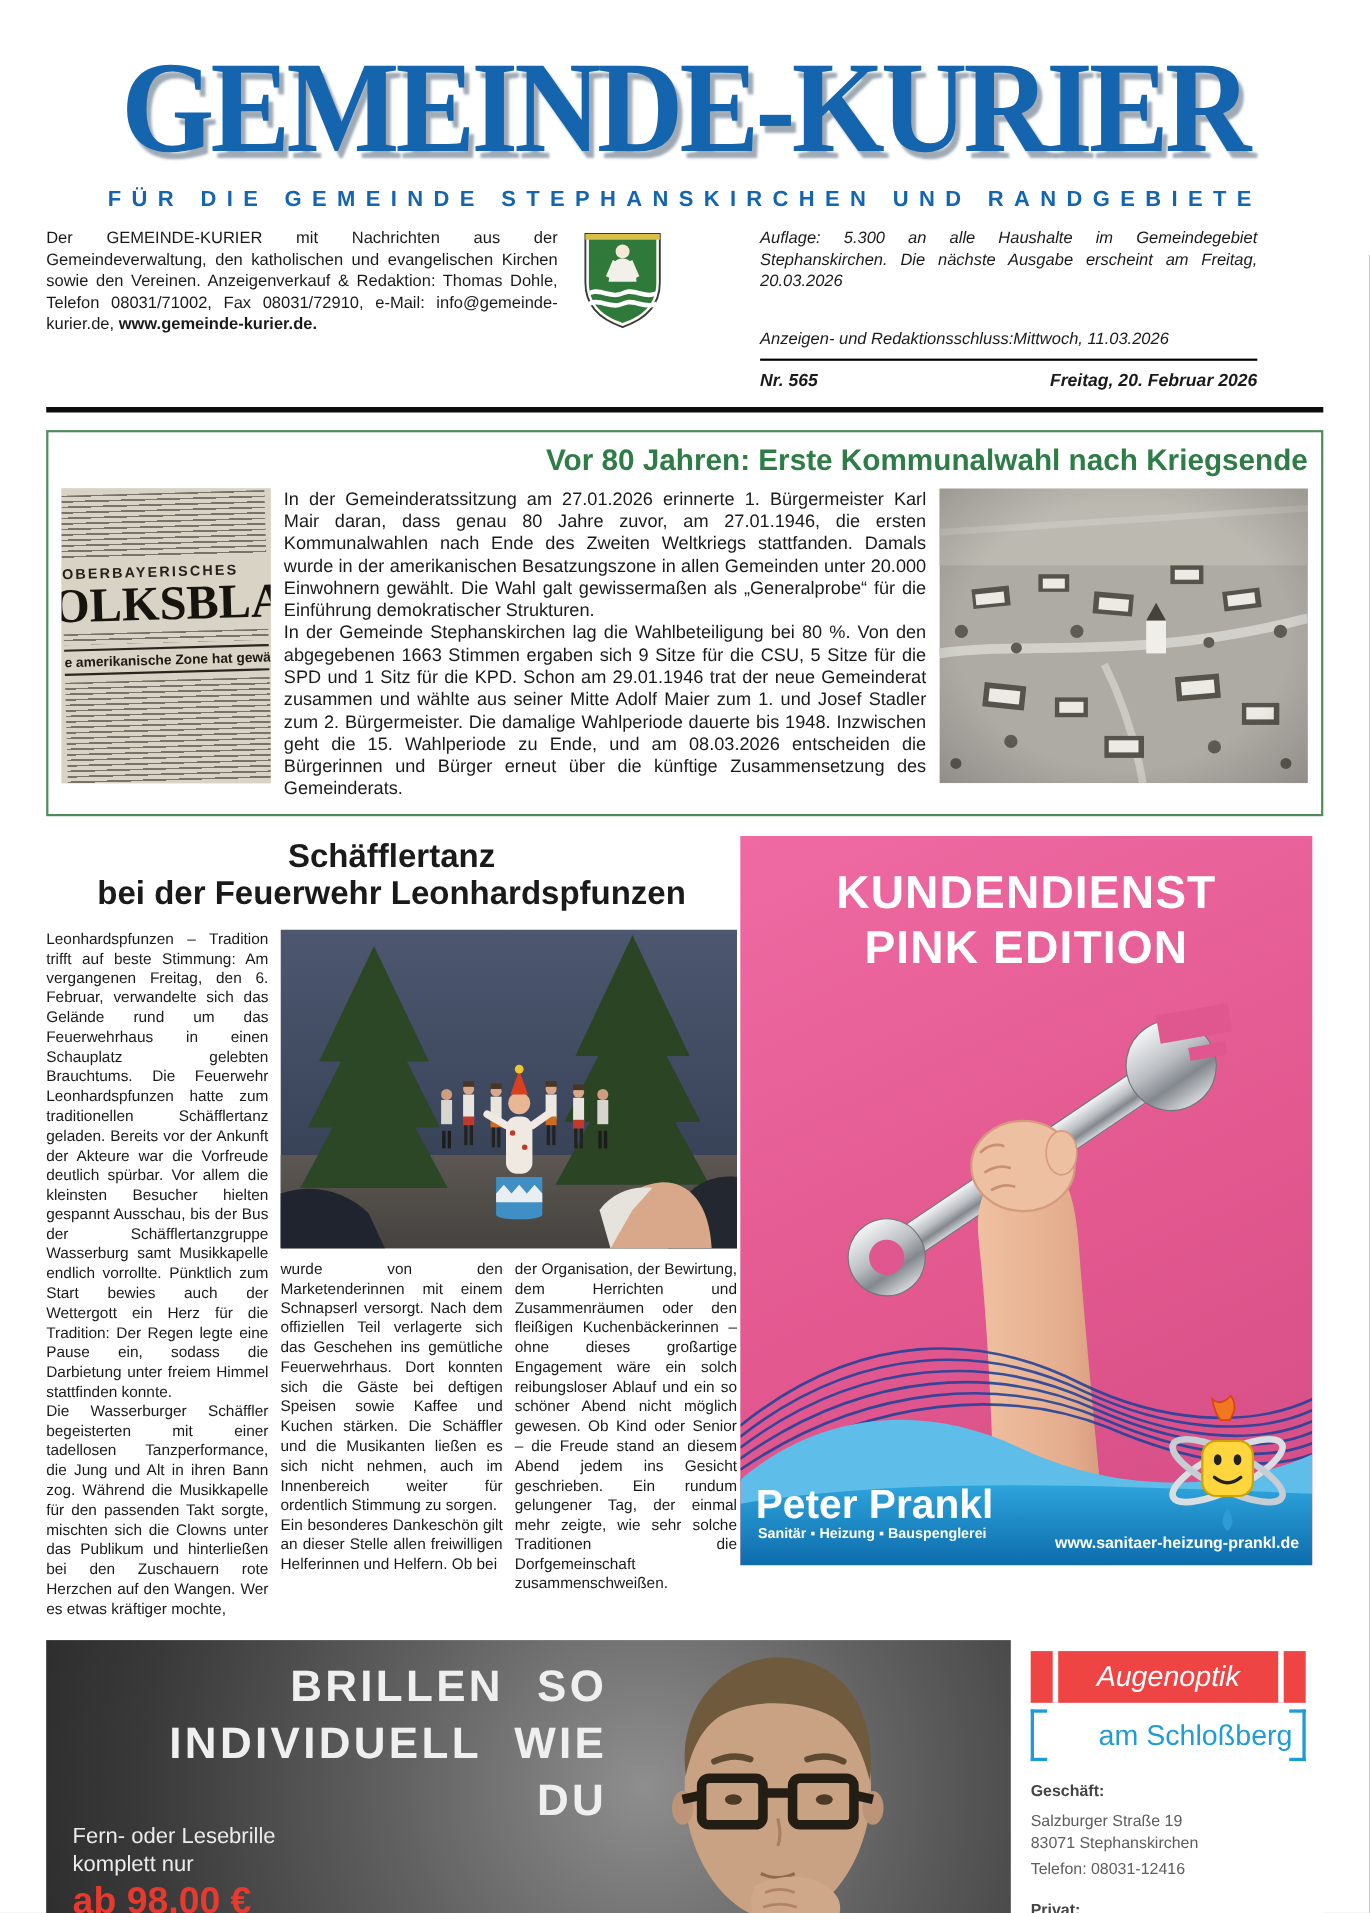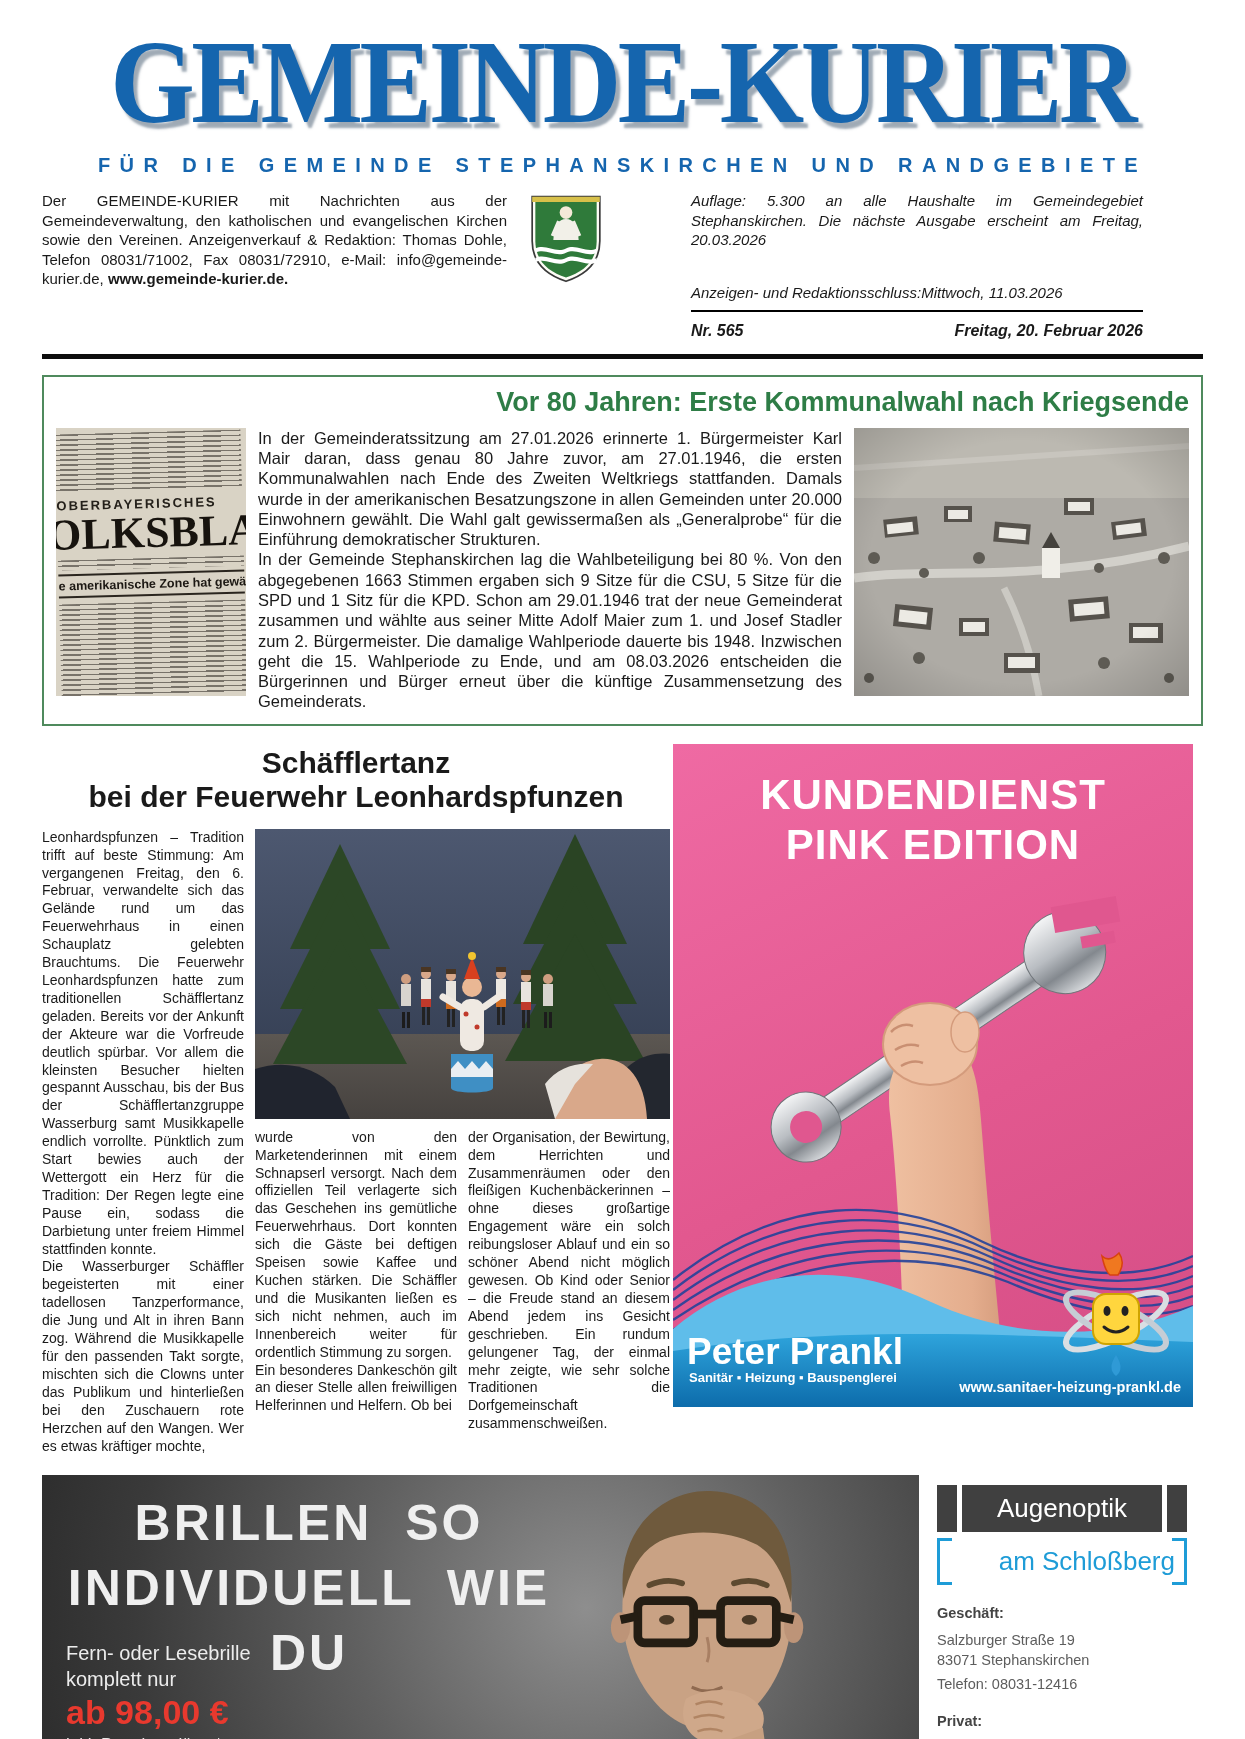--- a/index.html
+++ b/index.html
@@ -1,21 +1,21 @@
 <!DOCTYPE html>
 <html lang="de"><head>
 <meta charset="utf-8">
 <style>
   html,body{margin:0;padding:0;background:#9a9a9a;}
   .page{width:1245px;height:1739px;background:#ffffff;margin:0 auto;position:relative;
         font-family:"Liberation Sans",sans-serif;color:#1a1a1a;overflow:hidden;}
   .inner{padding:0 42px;}
 
   
-  .logo-wrap{padding-top:24px;text-align:center;height:116px;}
+  .logo-wrap{padding-top:40px;text-align:center;height:116px;}
   .logo-text{display:inline-block;font-family:"Liberation Serif",serif;font-weight:bold;
              font-size:97px;line-height:.98;color:#1565ae;letter-spacing:-3px;white-space:nowrap;
              transform:scale(1.12,1.22);transform-origin:center top;
              text-shadow:4px 5px 2px rgba(80,100,120,.55);}
   .subtitle{margin-top:14px;text-align:center;color:#1565ae;font-weight:bold;font-size:20px;
             letter-spacing:.47em;white-space:nowrap;}
 
   
   .mast-row{display:flex;margin-top:14px;align-items:flex-start;}
   .mast-left{width:465px;font-size:15px;line-height:1.3;text-align:justify;}
@@ -68,28 +68,28 @@
   .prankl-svg{position:absolute;inset:0;z-index:1;}
   .prankl-brand{position:absolute;left:14px;bottom:34px;color:#fff;font-weight:bold;font-size:37px;z-index:3;}
   .prankl-services{position:absolute;left:16px;bottom:22px;color:#fff;font-weight:bold;font-size:13px;z-index:3;}
   .prankl-web{position:absolute;right:12px;bottom:12px;color:#fff;font-weight:bold;font-size:14.5px;z-index:3;}
 
   
   .optik{display:flex;margin-top:20px;height:332px;}
   .optik-left{flex:1;position:relative;overflow:hidden;
       background:radial-gradient(circle at 62% 40%,#8e8e8e 0%,#606060 40%,#3a3a3a 78%,#2c2c2c 100%);}
   .optik-man{position:absolute;right:10px;bottom:0;height:332px;width:500px;}
-  .optik-headline{position:absolute;top:16px;left:24px;width:486px;text-align:center;color:#efefef;
-       font-weight:bold;font-size:50px;line-height:1.3;letter-spacing:3px;word-spacing:16px;z-index:2;}
+  .optik-headline{position:absolute;top:16px;left:24px;width:486px;text-align:right;color:#efefef;
+       font-weight:bold;font-size:40px;line-height:1.3;letter-spacing:3px;word-spacing:16px;z-index:2;}
   .optik-offer{position:absolute;left:24px;top:165px;color:#ececec;font-size:20px;line-height:1.3;z-index:2;}
   .optik-price{position:absolute;left:24px;top:218px;color:#e8392e;font-weight:bold;font-size:34px;z-index:2;}
   .optik-price-note{position:absolute;left:24px;top:260px;color:#e5e5e5;font-size:17px;z-index:2;}
   .optik-right{width:250px;flex:none;background:#fff;padding:10px 16px 0 18px;position:relative;}
-  .brand-box{background:#404040;color:#fff;text-align:center;font-size:26px;font-weight:normal;
-             padding:8px 0;position:relative;}
+  .brand-box{background:#ef4444;color:#fff;text-align:center;font-size:26px;font-weight:normal;
+             padding:8px 0;position:relative;font-style:italic;}
   .brand-box::before,.brand-box::after{content:"";position:absolute;top:0;bottom:0;width:5px;background:#fff;}
   .brand-box::before{left:20px;} .brand-box::after{right:20px;}
   .brand-sub{position:relative;color:#1e9cd7;text-align:right;font-size:26px;padding:8px 12px;margin-top:6px;}
   .brand-sub::before,.brand-sub::after{content:"";position:absolute;top:0;bottom:0;width:12px;}
   .brand-sub::before{left:0;border:3px solid #1e9cd7;border-right:none;}
   .brand-sub::after{right:0;border:3px solid #1e9cd7;border-left:none;}
   .contact{margin-top:18px;font-size:14.5px;color:#5d5d5d;line-height:1.4;}
   .contact .lbl{font-weight:bold;color:#444;margin-bottom:6px;}
   .contact .blk{margin-bottom:4px;}
   .contact .phone{margin-top:4px;}

